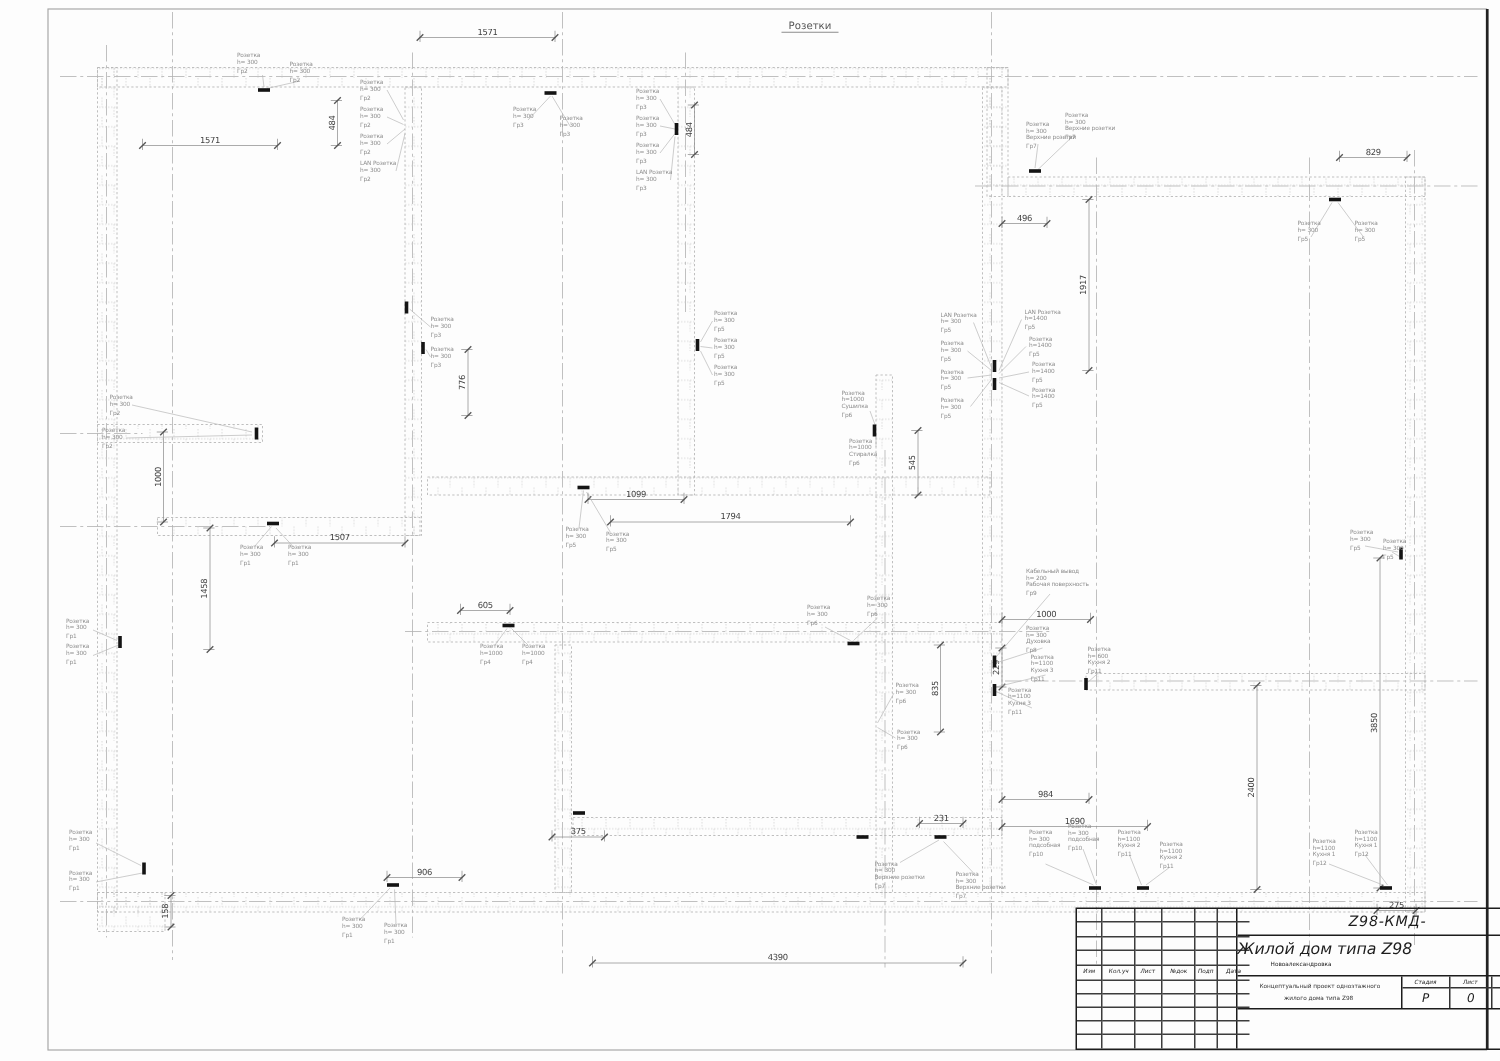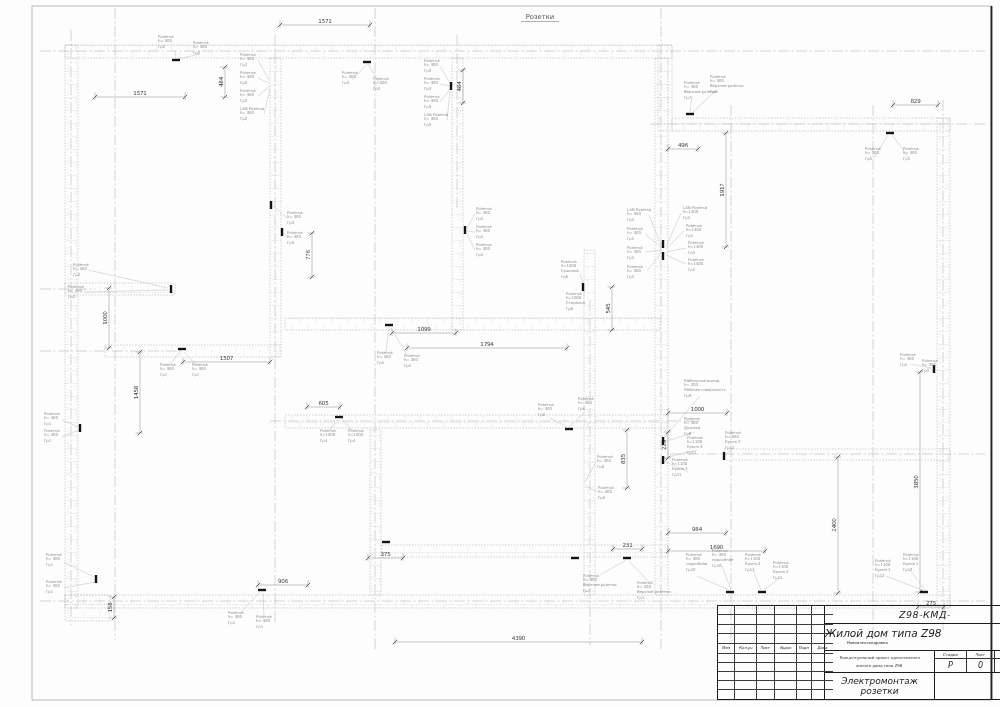--- a/index.html
+++ b/index.html
@@ -527,17 +527,16 @@
           </div>
         <div class="scell">
           <span class="sval">0</span>
           </div>
         <div class="scell">
           <span class="sval"></span>
           </div>
       </div>
     </div>
     <div class="row-bot">
-      <div class="sheet-title-cell">Электромонтаж розетки</div>
       <div class="sig"></div>
     </div>
   </div>
 </div>
 
 </body></html>

